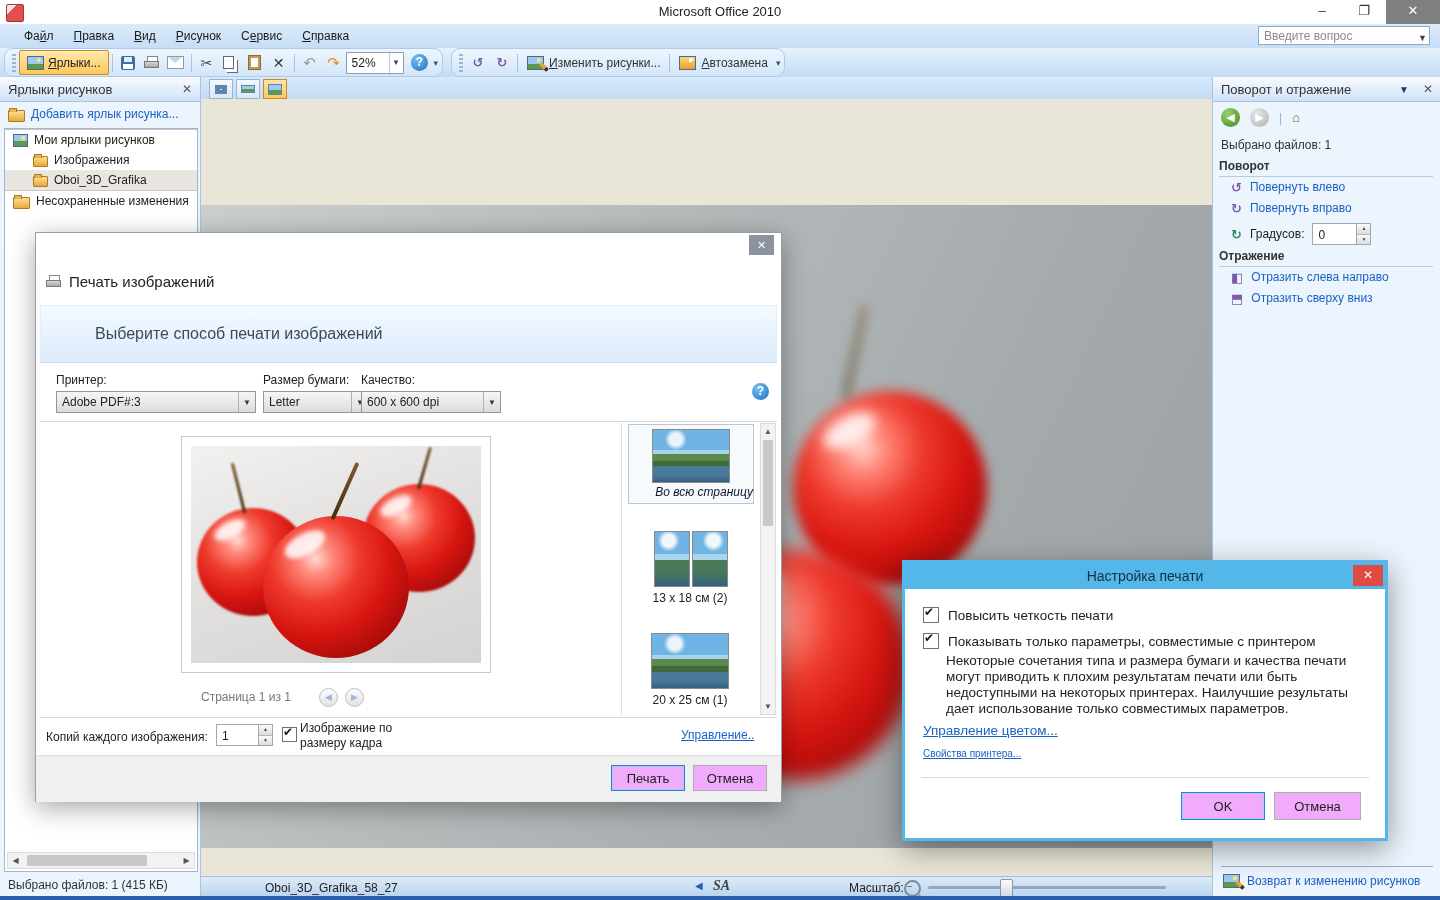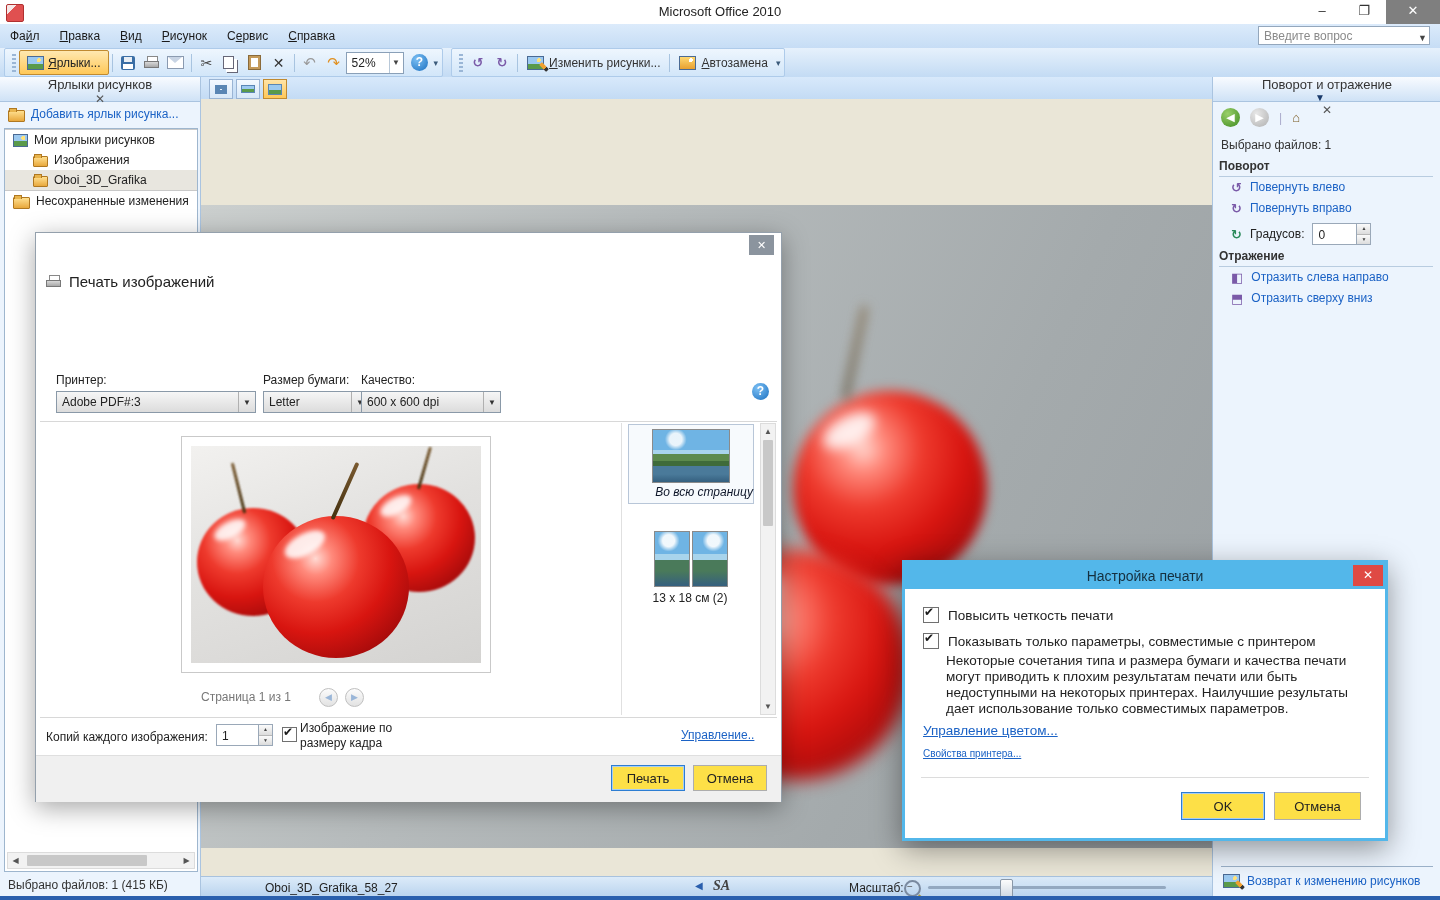--- a/index.html
+++ b/index.html
@@ -6,28 +6,28 @@
   body{font-family:"Liberation Sans","DejaVu Sans",sans-serif;font-size:12px;color:#222;}
   .window{position:relative;width:1440px;height:900px;background:#fff;overflow:hidden;}
   .abs{position:absolute;}
   
   .titlebar{left:0;top:0;width:1440px;height:24px;background:#fff;border-bottom:1px solid #e8e8e8;}
   .titlebar .title{left:0;right:0;top:4px;text-align:center;color:#222;font-size:13px;}
   .appicon{left:6px;top:4px;width:16px;height:16px;border:1px solid #b03030;background:linear-gradient(135deg,#f6e8e8 0 30%,#e05050 30% 100%);border-radius:2px;}
   .winbtn{top:0;height:24px;text-align:center;line-height:22px;color:#333;font-size:13px;}
   .winclose{background:#7f7f7f;color:#fff;}
   
-  .menubar{left:0;top:24px;width:1440px;height:24px;background:linear-gradient(#dcebfb,#c6ddf5);display:flex;align-items:center;box-sizing:border-box;}
+  .menubar{left:0;top:24px;width:1440px;height:24px;background:linear-gradient(#dcebfb,#c6ddf5);display:flex;align-items:center;padding-left:14px;box-sizing:border-box;}
   .menuitem{padding:3px 10px;color:#1a1a1a;}
   .menuitem u{text-decoration:underline;}
   .askbox{right:10px;top:26px;width:172px;height:19px;background:#fff;border:1px solid #94a7bc;color:#8a8a8a;line-height:19px;padding-left:5px;box-sizing:border-box;}
   .askbox .arrow{position:absolute;right:2px;top:2px;color:#444;font-size:9px;}
   
   .toolbar{left:0;top:48px;width:1440px;height:29px;background:linear-gradient(#e6f1fc,#c3dbf4);display:flex;align-items:center;}
-  .tgroup{display:flex;align-items:center;height:27px;margin-left:4px;padding:0 4px;background:linear-gradient(#eef6fe,#d2e6f9);border:1px solid #aecbea;border-radius:2px;}
+  .tgroup{display:flex;align-items:center;height:27px;margin-left:4px;padding:0 4px;background:linear-gradient(#eef6fe,#d2e6f9);border:1px solid #aecbea;border-radius:9px;}
   .grip{width:4px;height:18px;margin:0 3px;background:repeating-linear-gradient(#9ab6d6 0 2px,transparent 2px 4px);}
   .tbtn{display:flex;align-items:center;justify-content:center;min-width:22px;height:22px;border:1px solid transparent;border-radius:2px;color:#333;}
   .tsep{width:1px;height:18px;background:#a8c4e0;margin:0 3px;}
   .shortcuts-btn{display:flex;align-items:center;gap:4px;padding:1px 7px;height:21px;background:linear-gradient(#ffe8b0,#ffc858);border:1px solid #c08a30;border-radius:2px;color:#222;}
   .zoombox{display:flex;align-items:center;width:56px;height:20px;background:#fff;border:1px solid #8aa0b8;}
   .zoombox span{flex:1;padding-left:5px;}
   .zoombox .za{width:13px;height:100%;border-left:1px solid #b8c8d8;font-size:8px;display:flex;align-items:center;justify-content:center;color:#444;}
   .helpcirc{width:17px;height:17px;border-radius:50%;background:radial-gradient(circle at 35% 30%,#7cc0f4,#1a6fc0);color:#fff;font-weight:bold;font-size:12px;text-align:center;line-height:17px;}
   .chev{color:#3a5a7a;font-size:9px;margin-left:2px;}
   
@@ -46,21 +46,21 @@
   .ic-paste{width:11px;height:13px;background:#c49a5a;border:1px solid #8a6a3a;}
   .ic-paste::after{content:"";position:absolute;left:2px;top:2px;width:7px;height:9px;background:#fff;}
   .ic-folder{width:15px;height:10px;background:linear-gradient(#ffe090,#e8a83c);border:1px solid #b07820;border-radius:1px;margin-top:3px;}
   .ic-folder::before{content:"";position:absolute;left:0;top:-3px;width:6px;height:3px;background:#e8b44c;border:1px solid #b07820;border-bottom:none;}
   .ic-house{font-size:13px;color:#7a5a20;}
   .navcirc{width:19px;height:19px;border-radius:50%;text-align:center;line-height:18px;font-size:11px;color:#fff;}
   .navback{background:radial-gradient(circle at 35% 30%,#9ad06a,#3f8a1f);}
   .navfwd{background:radial-gradient(circle at 35% 30%,#e8e8e8,#b0b0b0);color:#fff;}
   
   .panel{background:#ecf4fd;}
-  .panel-header{height:24px;background:linear-gradient(#f8fbff,#cfe2f6);border-bottom:1px solid #aac4e0;display:flex;align-items:center;padding:0 8px;font-size:13px;color:#333;flex-direction:column;}
+  .panel-header{height:24px;background:linear-gradient(#f8fbff,#cfe2f6);border-bottom:1px solid #aac4e0;display:flex;align-items:center;padding:0 8px;font-size:13px;color:#333;}
   .panel-header .ttl{flex:1;}
   .hx{color:#555;font-size:12px;}
   .treebox{background:#fff;border:1px solid #9eb6ce;}
   .trow{display:flex;align-items:center;gap:6px;height:20px;padding-left:8px;color:#222;}
   .trow.sel{background:#e8e6df;}
   .hscroll{position:absolute;left:2px;right:2px;bottom:2px;height:15px;background:#f2f2f2;border:1px solid #dcdcdc;display:flex;align-items:center;}
   .hscroll .ar{width:15px;text-align:center;color:#555;font-size:8px;}
   .hscroll .thumbbar{height:11px;background:#c8c8c8;border-radius:1px;flex:0 0 120px;margin-left:4px;}
   .sect{font-weight:bold;color:#333;border-bottom:1px solid #b8cce0;padding-bottom:3px;}
   .plink{color:#1b62c5;}
@@ -79,21 +79,21 @@
   .cherry::before{content:"";position:absolute;left:14%;top:13%;width:30%;height:15%;background:#fff;border-radius:50%;transform:rotate(-28deg);opacity:.85;filter:blur(2px);}
   .stem{position:absolute;width:4px;border-radius:3px;background:linear-gradient(#7a5a30,#43300f);}
   .blurred{filter:blur(6px);}
   
   .dialog{background:#fff;border:1px solid #94a0ac;box-shadow:0 6px 24px rgba(0,0,0,.35);}
   .dlg-close{width:25px;height:20px;background:#8b949e;color:#fff;text-align:center;line-height:20px;font-size:11px;}
   .band{background:linear-gradient(#f4faff,#dcebfb);border:1px solid #e4eefa;border-bottom:1px solid #c6d9ef;display:flex;align-items:center;}
   .select{display:flex;align-items:center;height:22px;background:linear-gradient(#f6f6f6,#dcdcdc);border:1px solid #8a99a8;box-sizing:border-box;}
   .select span{flex:1;padding-left:5px;white-space:nowrap;overflow:hidden;}
   .select .sa{width:16px;align-self:stretch;border-left:1px solid #b0b0b0;display:flex;align-items:center;justify-content:center;font-size:8px;color:#333;}
-  .btn{background:#fde047;border:1px solid #adadad;text-align:center;font-size:13px;color:#222;display:flex;align-items:center;justify-content:center;}
+  .btn{background:#f0abfc;border:1px solid #adadad;text-align:center;font-size:13px;color:#222;display:flex;align-items:center;justify-content:center;}
   .btn.def{border:1px solid #2d7dd2;box-shadow:inset 0 0 0 1px #a8cdf0;}
   .checkbox{width:13px;height:13px;background:#fff;border:1px solid #707070;position:relative;}
   .checkbox.checked::after{content:"✔";position:absolute;left:0;top:-3px;font-size:12px;color:#1a1a1a;}
   .link{color:#1b62c5;text-decoration:underline;}
   .thumb-img{border:1px solid #8a8a8a;background:radial-gradient(circle at 30% 18%,rgba(255,255,255,.85) 0 9%,rgba(255,255,255,0) 16%),linear-gradient(180deg,#6fb4e4 0 38%,#a8d4ec 38% 46%,#5c8a4c 46% 60%,#3f6b3a 60% 70%,#4a7a9a 70% 85%,#35607f 100%);}
   .vscroll{position:absolute;width:16px;background:#f2f2f2;border:1px solid #dcdcdc;box-sizing:border-box;}
   .vscroll .ar{position:absolute;left:0;width:100%;text-align:center;color:#555;font-size:8px;}
   .vscroll .vthumb{position:absolute;left:2px;width:10px;background:#c8c8c8;border-radius:1px;}
   .circbtn{width:17px;height:17px;border-radius:50%;background:linear-gradient(#fcfcfc,#e2e2e2);border:1px solid #c0c0c0;color:#9ab6d8;font-size:9px;text-align:center;line-height:16px;}
   
@@ -322,20 +322,23 @@
       </div>
   </div>
   <div class="abs bluestrip" style="left:0;top:896px;width:1440px;height:4px;"></div>
 
   <div class="abs dialog" style="left:35px;top:232px;width:745px;height:568px;">
     <div class="abs dlg-close" style="right:7px;top:2px;">✕</div>
     <div class="abs" style="left:10px;top:40px;display:flex;align-items:center;gap:8px;">
       <span class="ic ic-printer" style="width:15px;height:13px;"></span>
       <span style="font-size:15px;color:#222;">Печать изображений</span>
     </div>
+    <div class="abs band" style="left:4px;top:72px;width:735px;height:56px;">
+      <span style="margin-left:54px;font-size:16px;color:#3c4a5a;">Выберите способ печати изображений</span>
+    </div>
 
     <div class="abs" style="left:20px;top:140px;color:#222;">Принтер:</div>
     <div class="abs select" style="left:20px;top:158px;width:200px;">
       <span>Adobe PDF#:3</span>
         <div class="sa">▼</div>
     </div>
     <div class="abs" style="left:227px;top:140px;color:#222;">Размер бумаги:</div>
     <div class="abs select" style="left:227px;top:158px;width:106px;">
       <span>Letter</span>
         <div class="sa">▼</div>
@@ -366,20 +369,24 @@
     <div class="abs" style="left:585px;top:190px;width:1px;height:292px;background:#e0e0e0;"></div>
     <div class="abs" style="left:592px;top:191px;width:124px;height:78px;background:#f7fafd;border:1px solid #b8c6d8;">
       <div class="abs thumb-img" style="left:23px;top:4px;width:76px;height:52px;"></div>
       <div class="abs" style="left:0;top:60px;width:124px;text-align:right;color:#0f172a;font-style:italic;">Во всю страницу</div>
     </div>
     <div class="abs" style="left:592px;top:296px;width:124px;height:82px;">
       <div class="abs thumb-img" style="left:26px;top:2px;width:34px;height:54px;background:radial-gradient(circle at 40% 16%,rgba(255,255,255,.9) 0 12%,rgba(255,255,255,0) 22%),linear-gradient(180deg,#6fb4e4 0 40%,#a8d4ec 40% 52%,#4a7a5a 52% 72%,#35607f 100%);"></div>
       <div class="abs thumb-img" style="left:64px;top:2px;width:34px;height:54px;background:radial-gradient(circle at 60% 16%,rgba(255,255,255,.9) 0 12%,rgba(255,255,255,0) 22%),linear-gradient(180deg,#6fb4e4 0 40%,#a8d4ec 40% 52%,#4a7a5a 52% 72%,#35607f 100%);"></div>
       <div class="abs" style="left:0;top:62px;width:124px;text-align:center;color:#222;">13 x 18 см (2)</div>
     </div>
+    <div class="abs" style="left:592px;top:398px;width:124px;height:82px;">
+      <div class="abs thumb-img" style="left:23px;top:2px;width:76px;height:54px;"></div>
+      <div class="abs" style="left:0;top:62px;width:124px;text-align:center;color:#222;">20 x 25 см (1)</div>
+    </div>
     <div class="vscroll" style="left:724px;top:190px;height:292px;">
       <span class="ar" style="top:3px;">▲</span>
       <span class="vthumb" style="top:16px;height:86px;"></span>
       <span class="ar" style="bottom:3px;">▼</span>
     </div>
 
     <div class="abs" style="left:4px;top:484px;width:737px;border-top:1px solid #d8d8d8;"></div>
 
     <div class="abs" style="left:10px;top:497px;color:#222;">Копий каждого изображения:</div>
     <div class="abs numbox" style="left:180px;top:491px;width:42px;">1</div>

